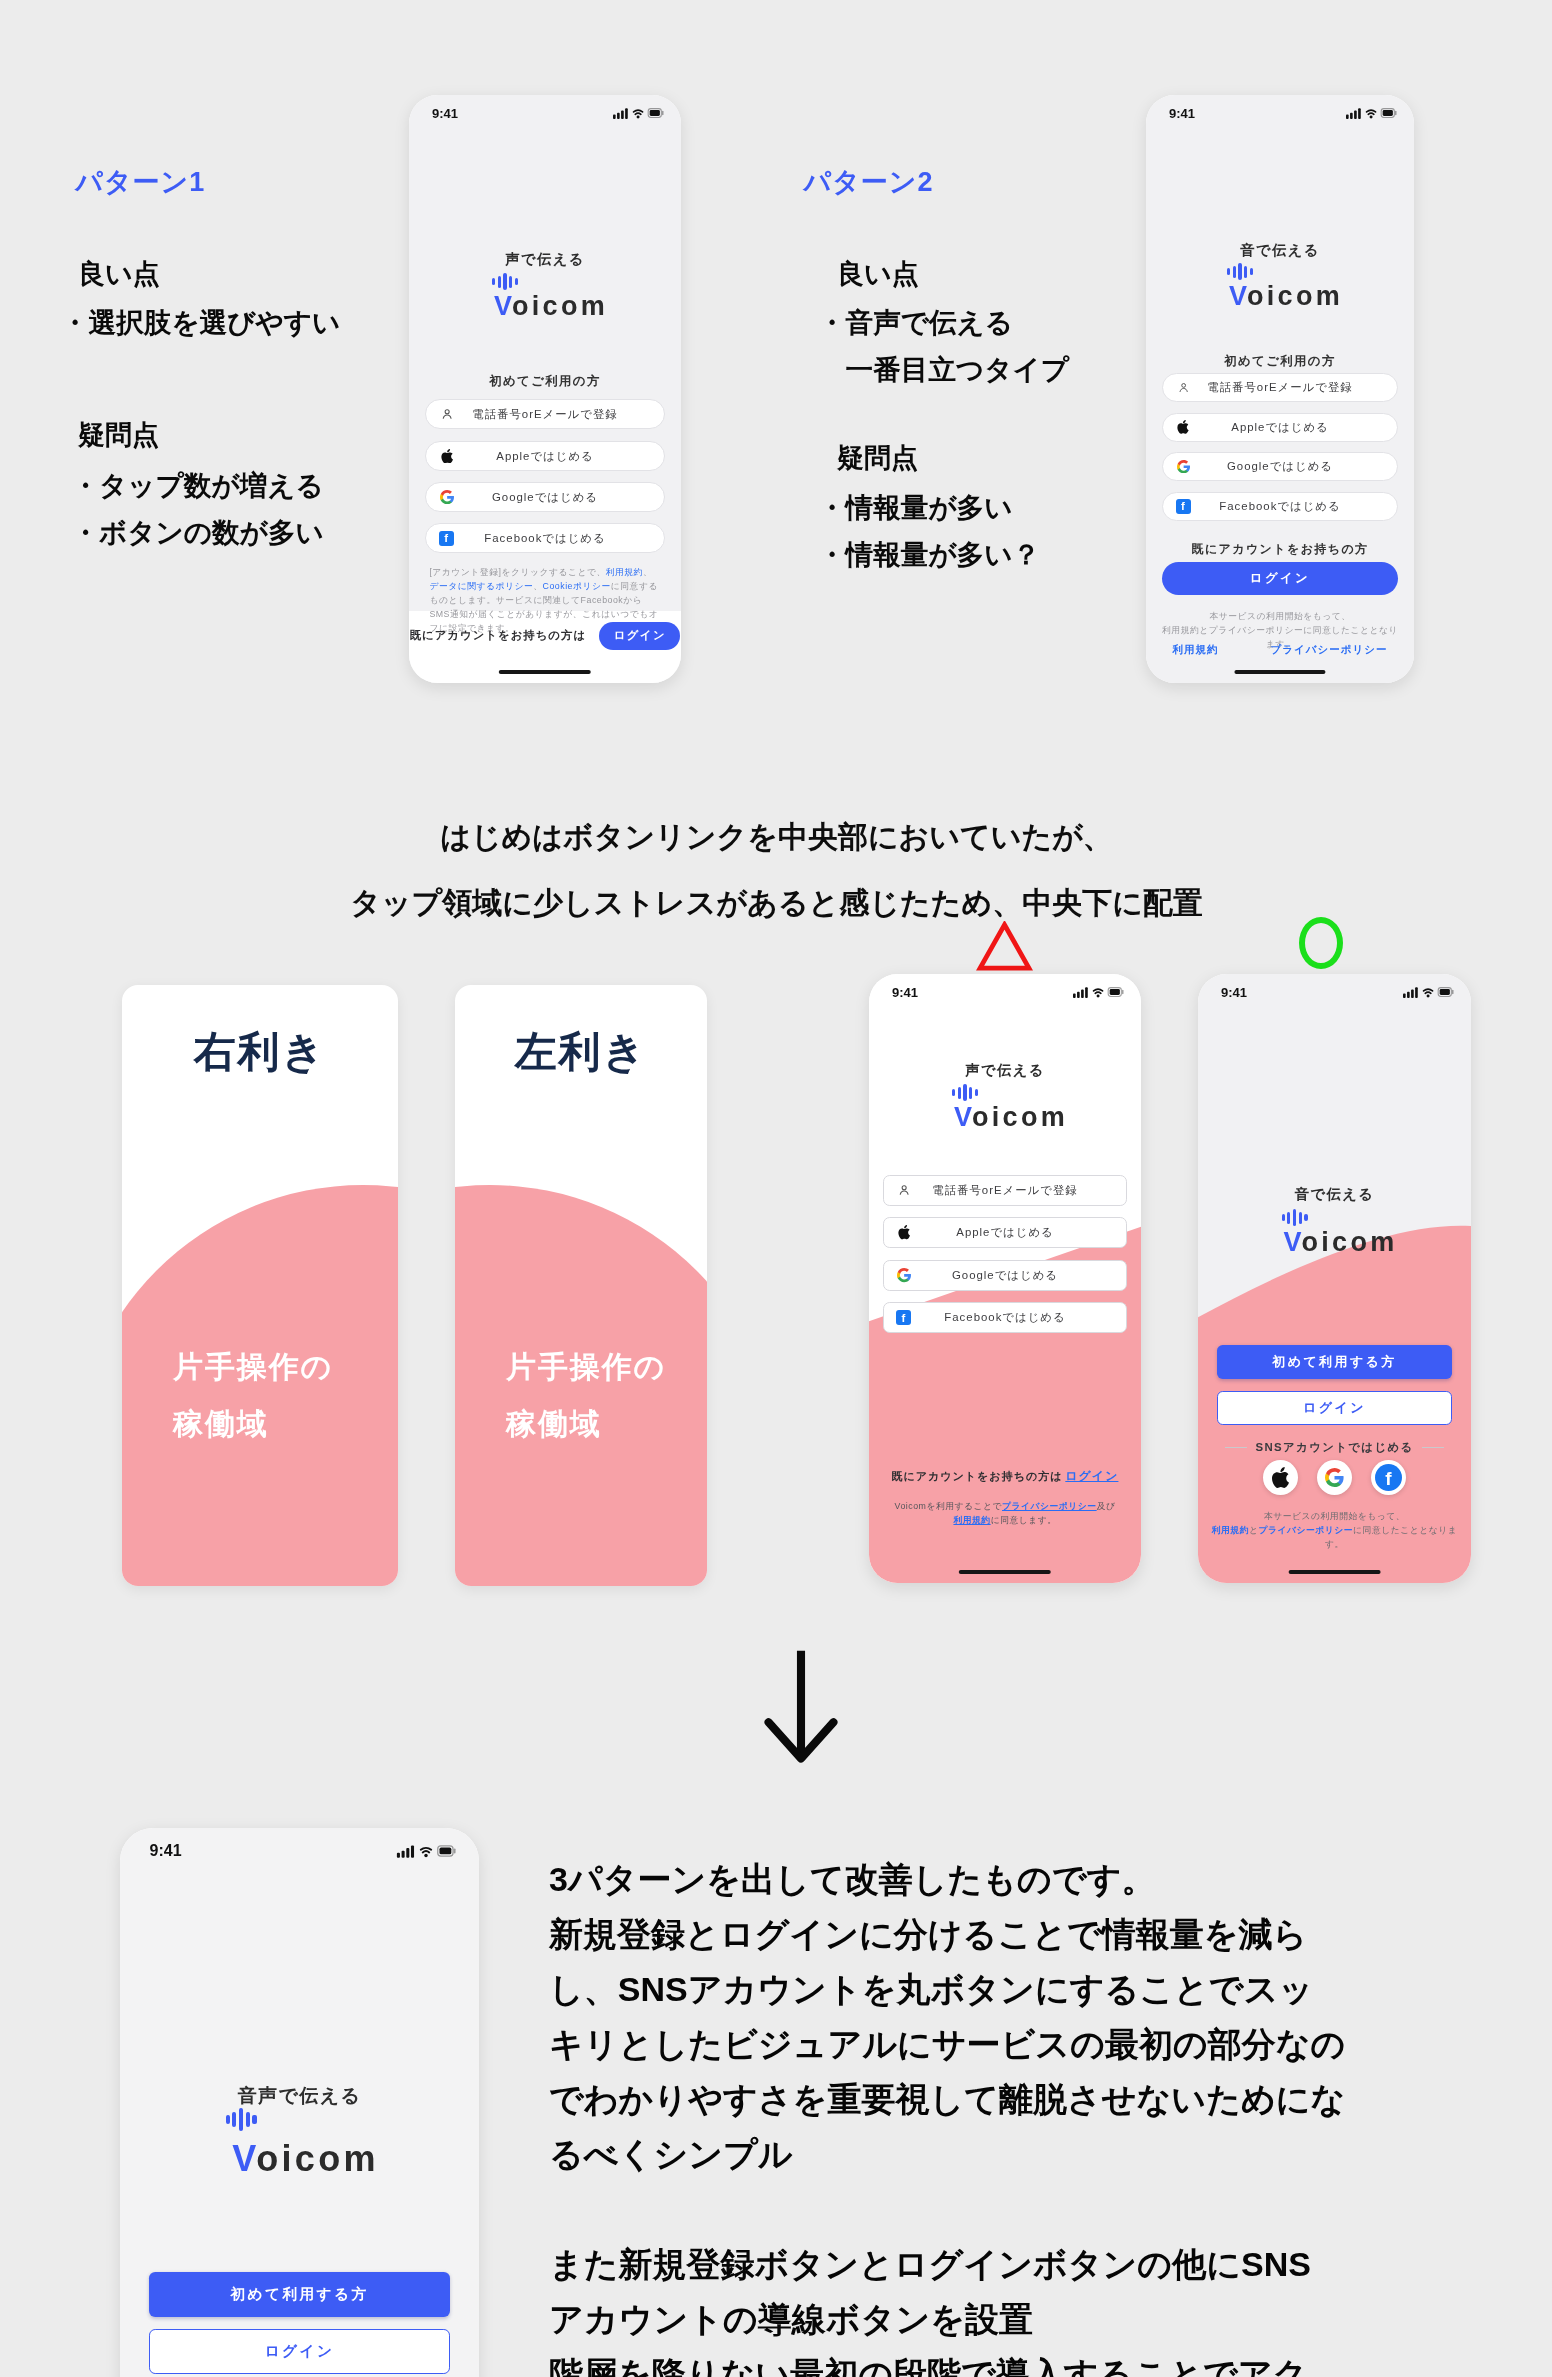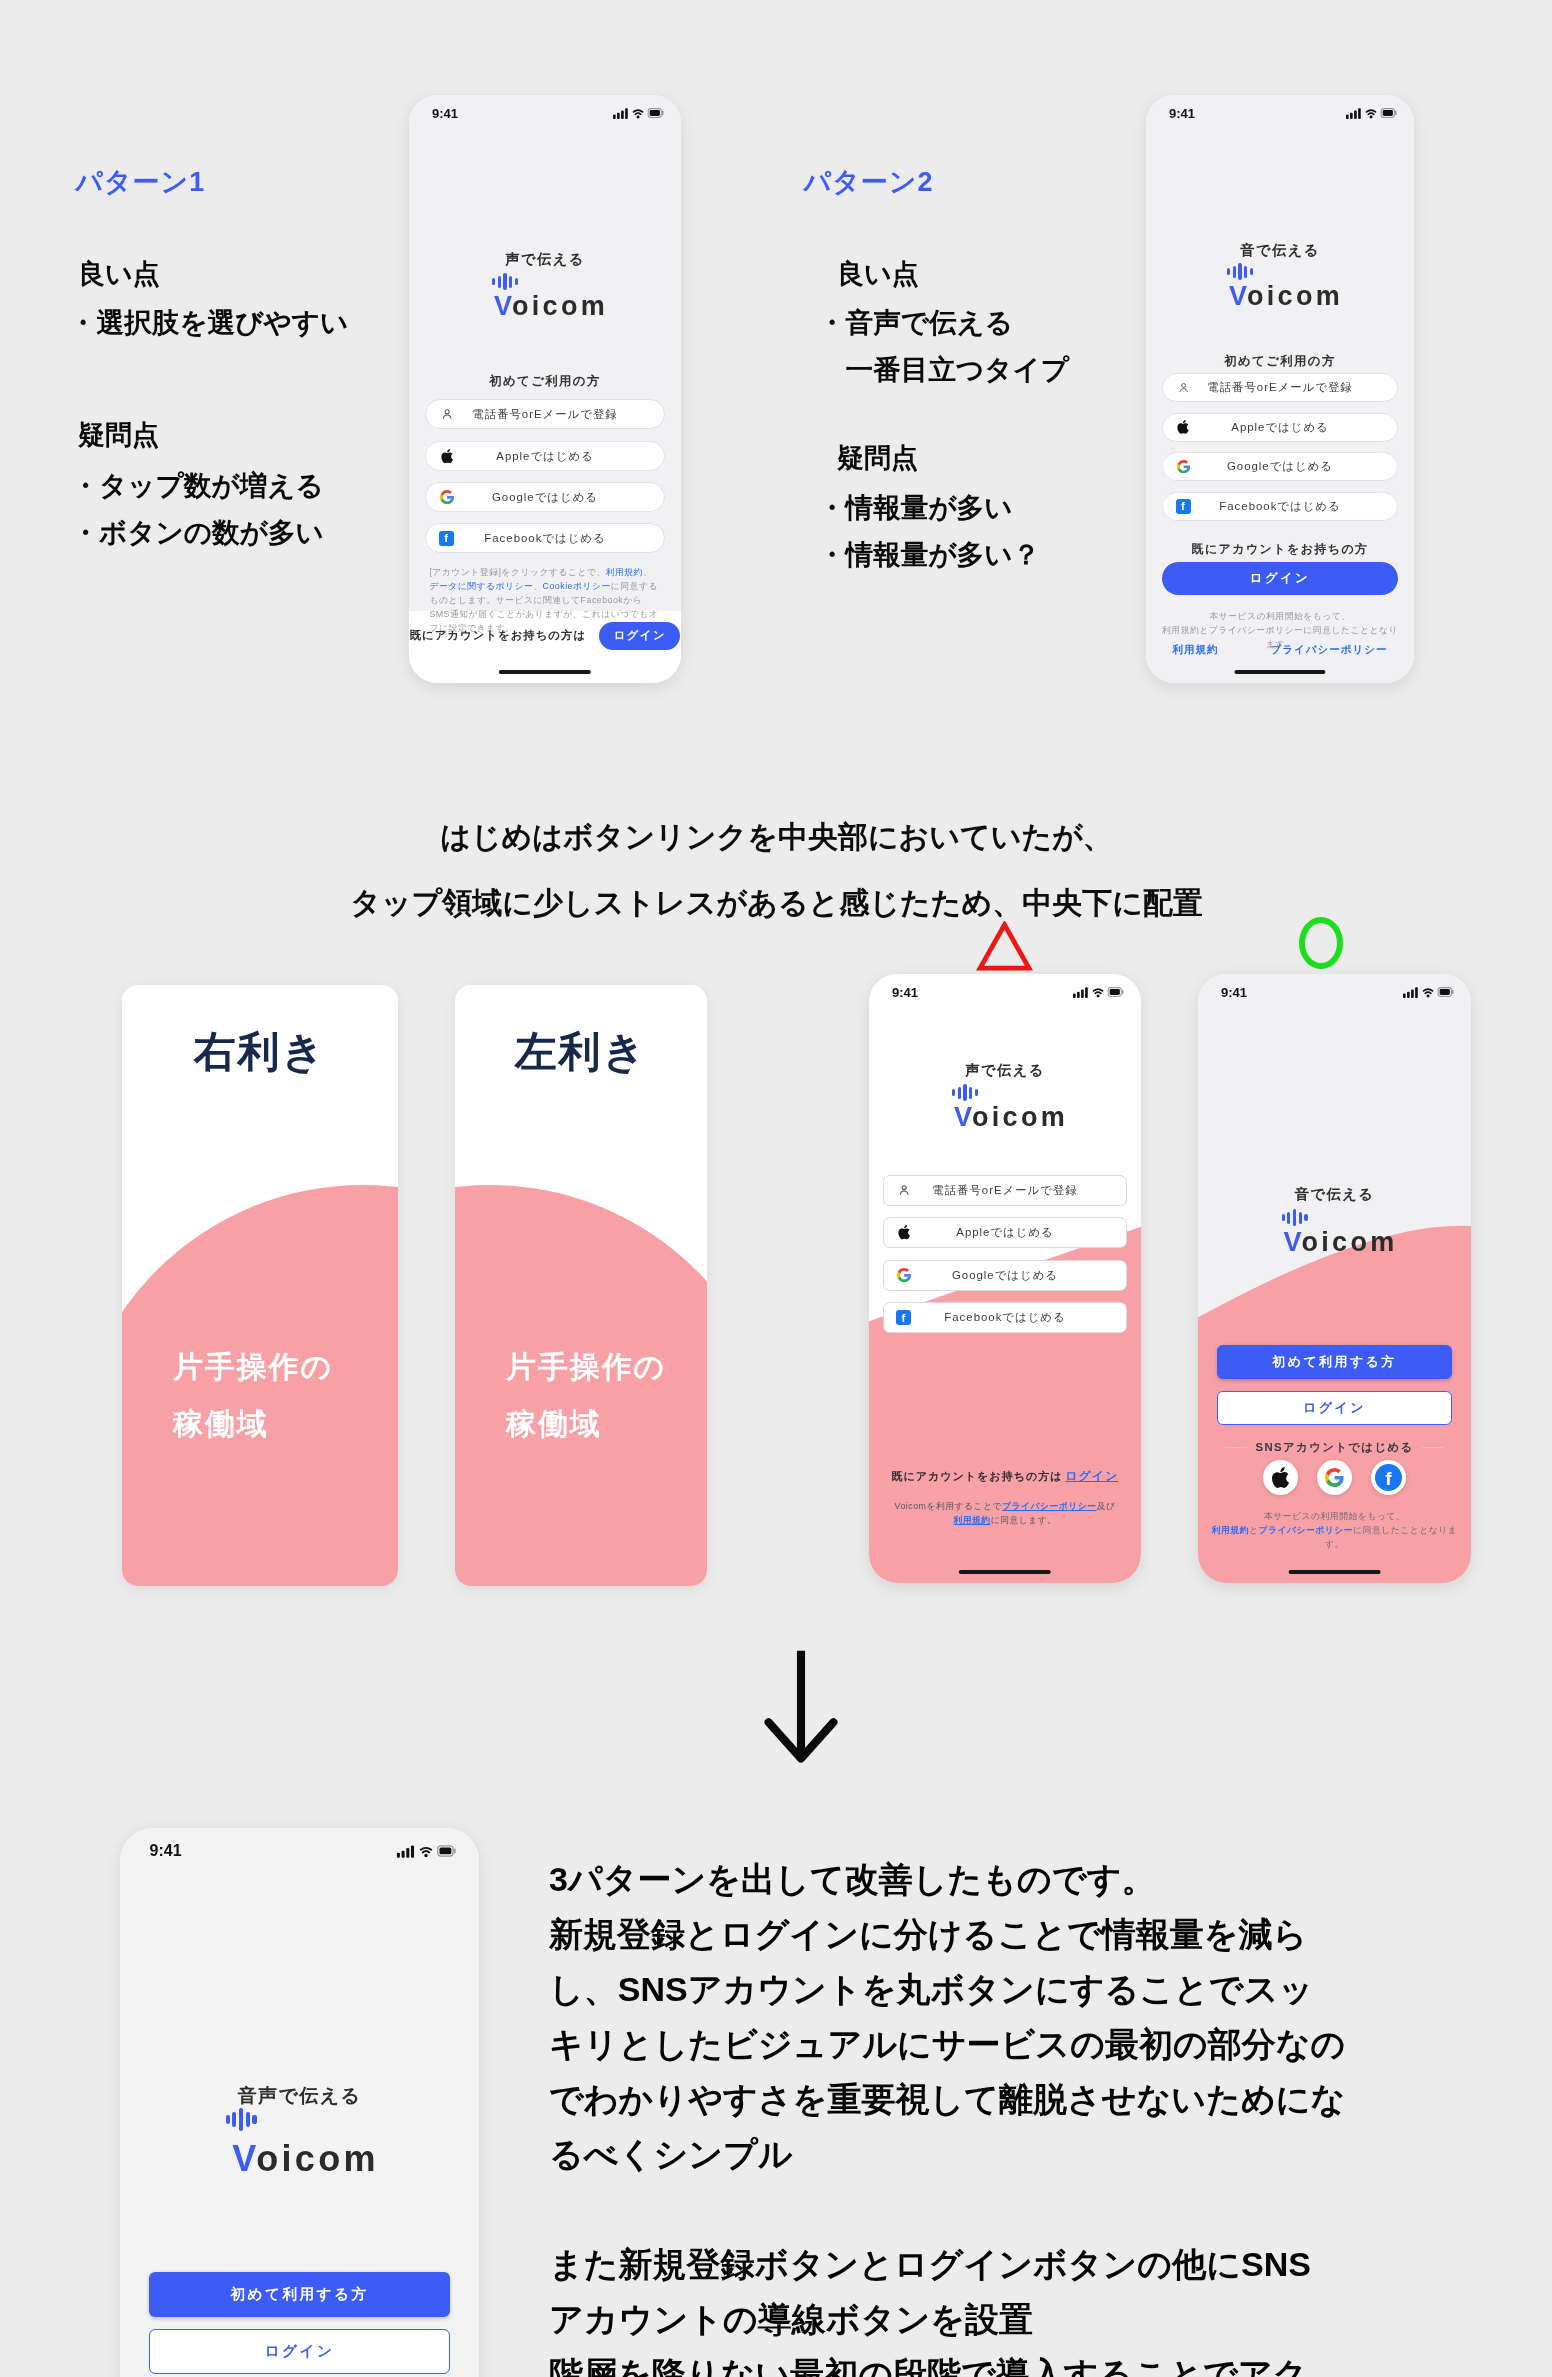--- a/index.html
+++ b/index.html
@@ -12,21 +12,21 @@
     width:1553px;height:2757px;position:relative;background:#ECECEC;
     font-family:"Liberation Sans","DejaVu Sans",sans-serif;color:var(--ink);
     overflow:hidden;
   }
   .abs{position:absolute;}
 
   
   .noteblock{position:absolute;font-weight:bold;}
   .noteblock .ttl{font-size:27px;color:var(--blue);letter-spacing:1px;}
   .noteblock .lbl{font-size:27px;color:var(--ink);margin-left:17px;}
-  .noteblock .itm{font-size:27.6px;color:var(--ink);margin-left:8px;}
+  .noteblock .itm{font-size:27.6px;color:var(--ink);}
   .mid-note{position:absolute;left:0;width:1553px;text-align:center;font-weight:bold;
     font-size:30px;color:#0d0d0d;}
 
   
   .phone{position:absolute;background:#fff;border-radius:28.5px;overflow:hidden;
     box-shadow:0 4.8px 16px rgba(0,0,0,.10);}
   .screen{position:absolute;inset:0;}
   .statusbar{position:absolute;top:0;left:0;right:0;height:33px;z-index:6;}
   .time{position:absolute;left:23px;top:10.5px;font-weight:bold;font-size:13px;color:#111;}
   .sticons{position:absolute;right:17px;top:12.4px;width:51px;height:12.4px;}

